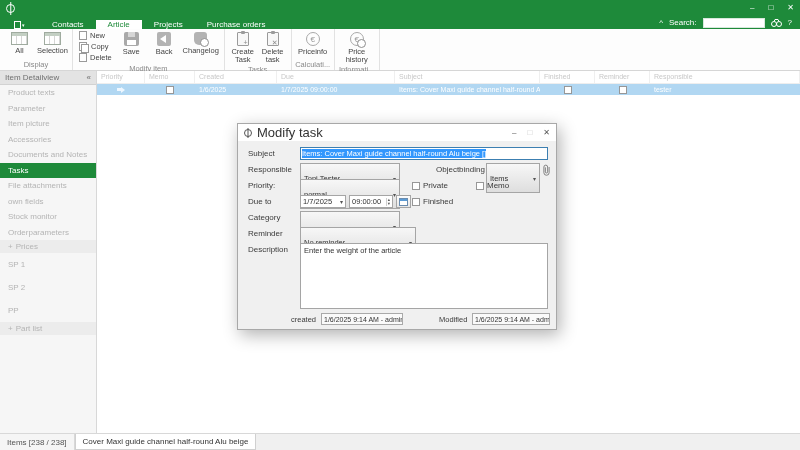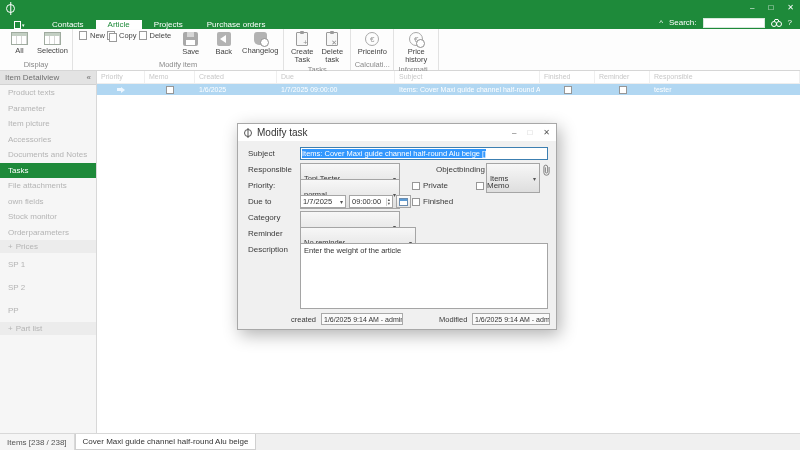--- a/index.html
+++ b/index.html
@@ -24,21 +24,21 @@
   .search-input { width:62px; height:10px; background:#fff; border:1px solid #d7e8dc; font-size:7px; padding:0 2px; }
   .binoc { display:flex; }
 
   
   .ribbon { height:42px; background:#fdfdfd; border-bottom:1px solid #d6d6d6; display:flex; }
   .rgroup { display:flex; flex-direction:column; border-right:1px solid #e2e2e2; padding:0 3px; }
   .g-buttons { display:flex; flex:1; align-items:flex-start; }
   .g-label { text-align:center; color:#8a8a8a; font-size:7.5px; padding-bottom:1px; white-space:nowrap; }
   .rbtn { width:33px; display:flex; flex-direction:column; align-items:center; gap:2px; padding-top:3px; cursor:default; }
   .rbtn .blbl { font-size:7.5px; line-height:1.1; color:#444; text-align:center; white-space:pre-line; }
-  .stack { display:flex; flex-direction:row; justify-content:flex-start; padding:2px 3px; gap:2px; }
+  .stack { display:flex; flex-direction:column; justify-content:flex-start; padding:2px 3px; gap:2px; }
   .sbtn { display:flex; align-items:center; gap:3px; font-size:7.5px; color:#444; height:9px; }
 
   
   .icon-table { width:17px; height:13px; border:1px solid #9fab9f; background:
       linear-gradient(#c3cfc3 0 3px, rgba(0,0,0,0) 3px),
       repeating-linear-gradient(90deg, #fff 0 4px, #d6d6d6 4px 5px); background-color:#fff; }
   .icon-page { width:8px; height:9px; border:1px solid #9a9a9a; background:#fff; position:relative; }
   .icon-pages { width:9px; height:9px; position:relative; }
   .icon-pages::before, .icon-pages::after { content:""; position:absolute; width:6px; height:7px; border:1px solid #9a9a9a; background:#fff; }
   .icon-pages::before { left:0; top:0; } .icon-pages::after { left:2px; top:2px; }
@@ -79,21 +79,21 @@
   
   .statusbar { height:17px; background:#f0f0f0; border-top:1px solid #d8d8d8; display:flex; align-items:stretch; font-size:8px; color:#555; }
   .stab { display:flex; align-items:center; padding:0 7px; border-right:1px solid #d8d8d8; background:#f5f5f5; cursor:default; }
   .stab.active { background:#fff; border:1px solid #d0d0d0; border-top:none; color:#333; }
 
   
   .dialog { position:absolute; left:237px; top:123px; width:320px; height:207px; background:#f0f0f0; border:1px solid #a8a8a8; box-shadow:3px 5px 16px rgba(0,0,0,.3); z-index:10; }
   .dlg-title { height:17px; background:#fff; display:flex; align-items:center; gap:5px; padding:0 6px; }
   .dlg-logo { width:8px; height:8px; border:1.2px solid #555; border-radius:50%; position:relative; flex:0 0 auto; }
   .dlg-logo::after { content:""; position:absolute; left:50%; top:-2px; bottom:-2px; width:1px; background:#555; transform:translateX(-50%); }
-  .dlg-title .t { font-size:10px; color:#333; }
+  .dlg-title .t { font-size:13px; color:#333; }
   .dlg-btns { margin-left:auto; display:flex; gap:11px; font-size:8px; color:#555; }
   .dlg-btns .disabled { color:#c9c9c9; }
   .dlg-body { position:relative; height:189px; font-size:8px; color:#3a3a3a; }
   .f-label { position:absolute; left:10px; }
   .subj-input { position:absolute; left:62px; right:8px; top:6px; height:13px; background:#fff; border:1px solid #3c7fb1; display:flex; align-items:center; padding:0 1px; overflow:hidden; }
   .subj-input .sel { background:#3297fd; color:#fff; font-size:7.5px; white-space:nowrap; }
   .dd { position:absolute; height:13px; background:linear-gradient(#f7f7f7,#dedede); border:1px solid #a5a5a5; display:flex; align-items:center; padding:14px 3px; }
   .dd .val { font-size:7.5px; color:#333; white-space:nowrap; overflow:hidden; }
   .dd .chev { margin-left:auto; font-size:6px; color:#555; padding-left:3px; }
   .cbx { position:absolute; display:flex; align-items:center; gap:3px; }

